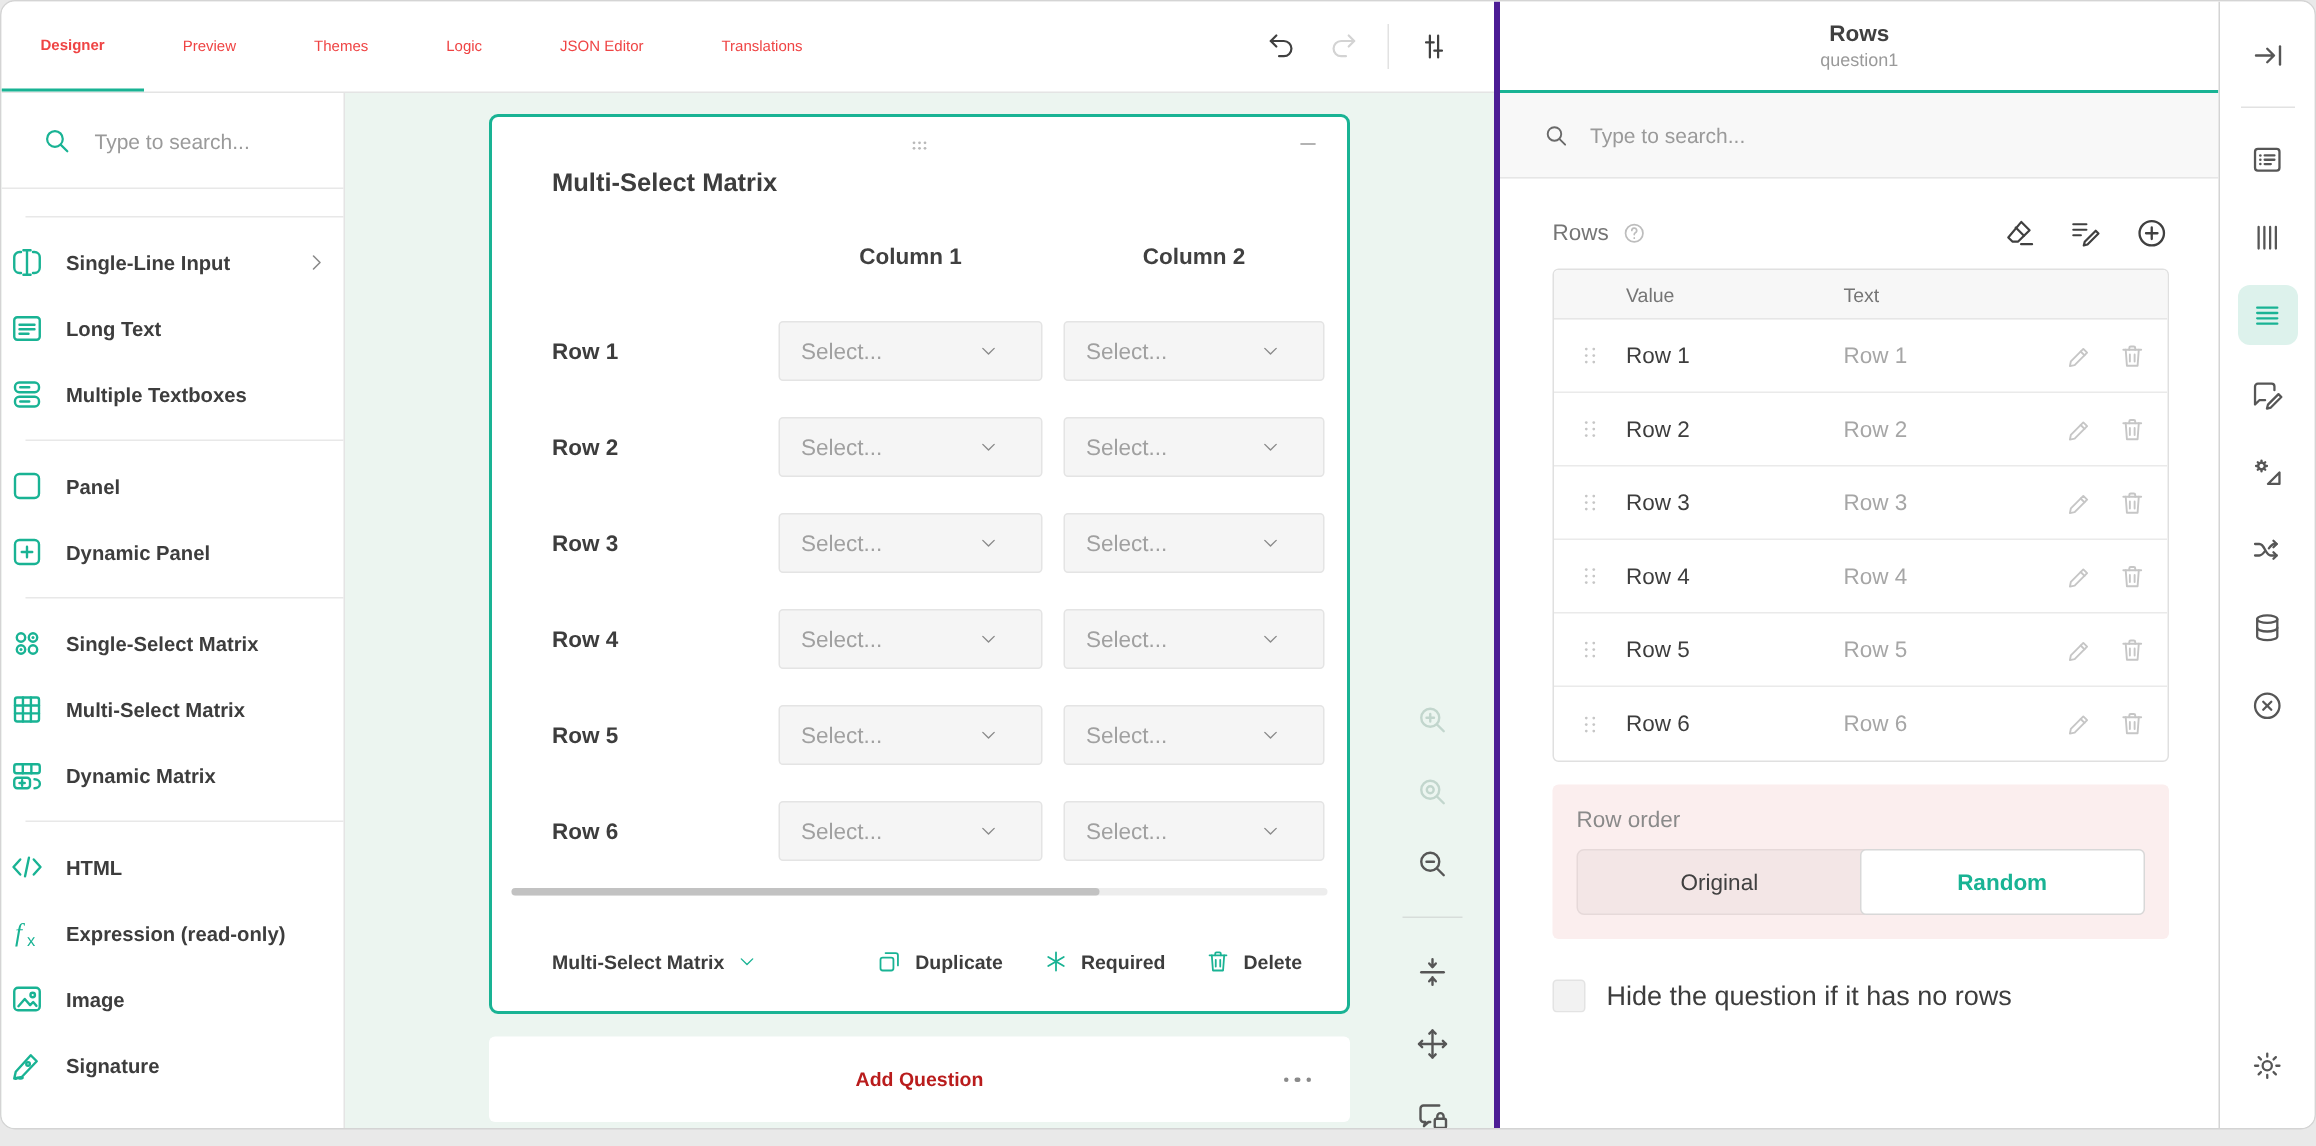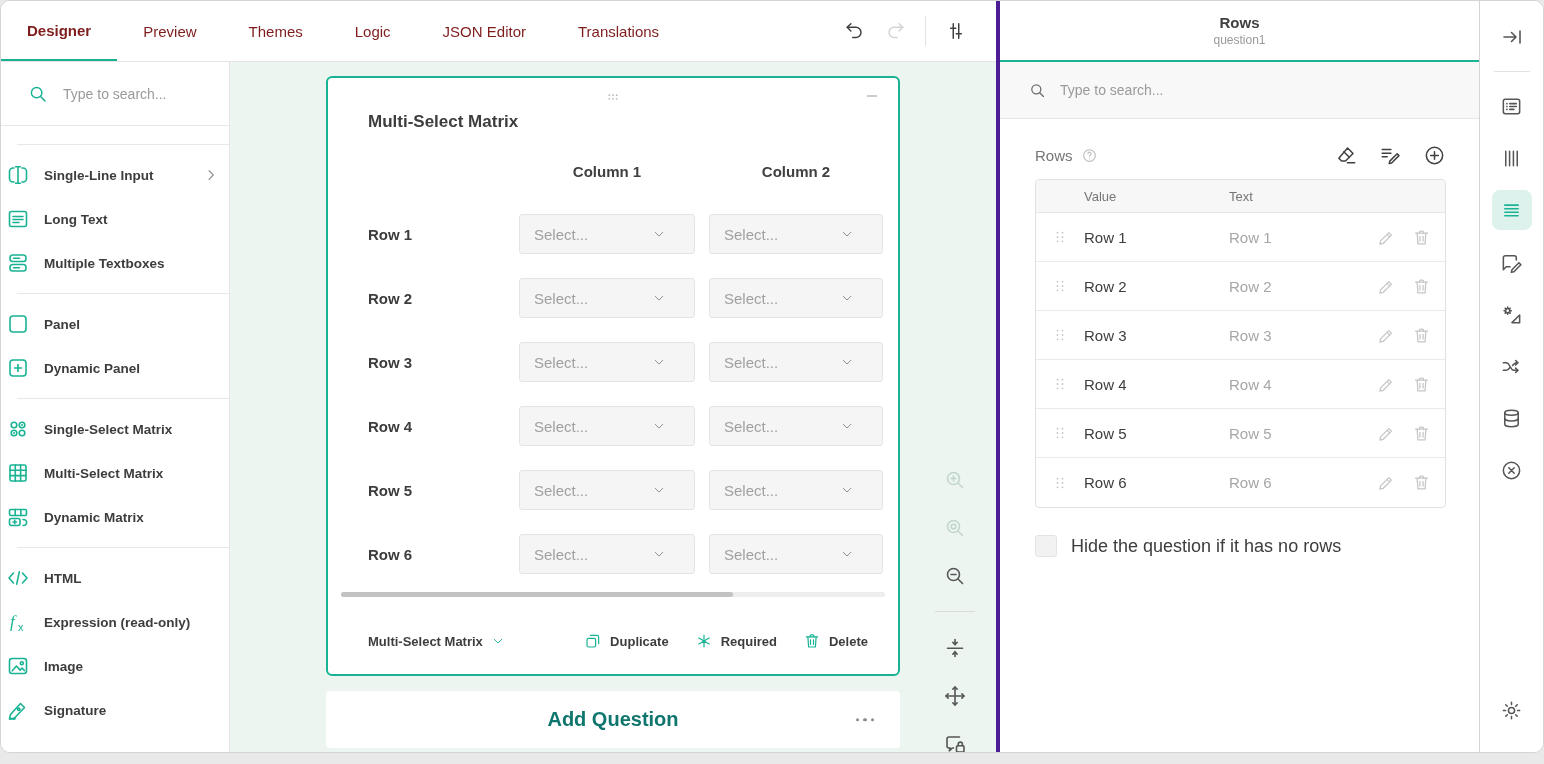--- a/index.html
+++ b/index.html
@@ -6,21 +6,21 @@
   html,body { width:1544px; height:764px; }
   body { background:#e9e9e9; font-family:"Liberation Sans",sans-serif; color:#404040; }
   .app { position:absolute; top:0; left:0; width:1544px; height:753px; background:#fff;
          border:1px solid #d4d4d4; border-radius:10px; overflow:hidden; display:flex; }
   svg { display:block; }
   .ic { fill:none; stroke:currentColor; stroke-width:1.6; stroke-linecap:round; stroke-linejoin:round; }
 
   
   .main-col { width:997px; display:flex; flex-direction:column; }
   .topbar { height:61px; border-bottom:1px solid #e4e4e4; display:flex; align-items:stretch; background:#fff; flex:none; }
-  .tab { display:flex; align-items:center; padding:0 26px; font-size:15px; color:#7f1d1d; cursor:pointer; }
+  .tab { display:flex; align-items:center; padding:0 26px; font-size:10px; color:#ef4444; cursor:pointer; }
   .tab.active { font-weight:bold; border-bottom:2px solid #19b394; }
   .topbar-icons { margin-left:auto; display:flex; align-items:center; margin-right:20px; }
   .tb-btn { width:40px; height:40px; display:flex; align-items:center; justify-content:center; color:#404040; }
   .tb-btn.disabled { color:#d3d3d3; }
   .tb-divider { width:1px; height:30px; background:#e2e2e2; margin:0 10px; }
 
   .content-row { flex:1; display:flex; background:#ecf5f0; min-height:0; }
 
   
   .toolbox { width:229px; background:#fff; border-right:1px solid #e4e4e4; flex:none; }
@@ -48,21 +48,21 @@
   .sel { height:40px; background:#f5f5f5; border:1px solid #e4e4e4; border-radius:3px; display:flex; align-items:center; padding:0 28px 0 14px; cursor:pointer; }
   .sel .ph { color:#a0a0a0; font-size:15px; }
   .sel .chev { margin-left:auto; color:#8a8a8a; }
   .hscroll { height:5px; background:#ededed; border-radius:3px; margin:6px 13px 0 13px; position:relative; }
   .hscroll .thumb { position:absolute; left:0; top:0; height:5px; width:72%; background:#c2c2c2; border-radius:3px; }
   .q-footer { margin-top:auto; height:66px; display:flex; align-items:center; padding:0 30px 0 40px; }
   .q-type { display:flex; align-items:center; gap:8px; font-size:13px; font-weight:600; color:#3d3d3d; cursor:pointer; }
   .q-actions { margin-left:auto; display:flex; align-items:center; gap:26px; }
   .q-action { display:flex; align-items:center; gap:8px; font-size:13px; font-weight:600; color:#3d3d3d; cursor:pointer; }
   .addq { width:574px; margin:15px auto 0; height:57px; background:#fff; border-radius:4px; position:relative; display:flex; align-items:center; justify-content:center; cursor:pointer; }
-  .addq .lbl { color:#0f766e; font-size:20px; font-weight:bold; }
+  .addq .lbl { color:#b91c1c; font-size:13px; font-weight:bold; }
   .addq .dots { position:absolute; right:26px; top:50%; transform:translateY(-50%); display:flex; gap:4px; }
   .addq .dots i { width:3.5px; height:3.5px; border-radius:50%; background:#8a8a8a; }
 
   .zoom-col { position:absolute; right:21px; top:405px; display:flex; flex-direction:column; align-items:center; gap:23px; }
   .z-btn { width:25px; height:25px; display:flex; align-items:center; justify-content:center; color:#565656; cursor:pointer; }
   .z-btn.disabled { color:#c2d6cd; }
   .z-div { width:40px; height:1px; background:#d7ddda; }
 
   
   .prop-panel { width:483px; border-left:4px solid #4c1d95; background:#fff; display:flex; flex-direction:column; flex:none; }
@@ -780,20 +780,27 @@
                   <path d="M4.5 6.5h15"></path>
                   <path d="M9.5 6.5V5a1.2 1.2 0 0 1 1.2-1.2h2.6A1.2 1.2 0 0 1 14.5 5v1.5"></path>
                   <path d="M6.5 6.5l1 13.5h9l1-13.5"></path>
                   <path d="M10 10.5v6M14 10.5v6"></path>
                 </svg>
               </span>
             </span>
         </div>
       </div>
 
+      <div class="row-order">
+        <div class="ro-label">Row order</div>
+        <div class="ro-toggle">
+          <div class="ro-opt">Original</div>
+          <div class="ro-opt selected">Random</div>
+        </div>
+      </div>
 
       <div class="cb-row">
         <span class="cb-box"></span>
         <span class="cb-label">Hide the question if it has no rows</span>
       </div>
     </div>
   </div>
 
   <div class="cat-strip">
     <div class="cs-btn">

